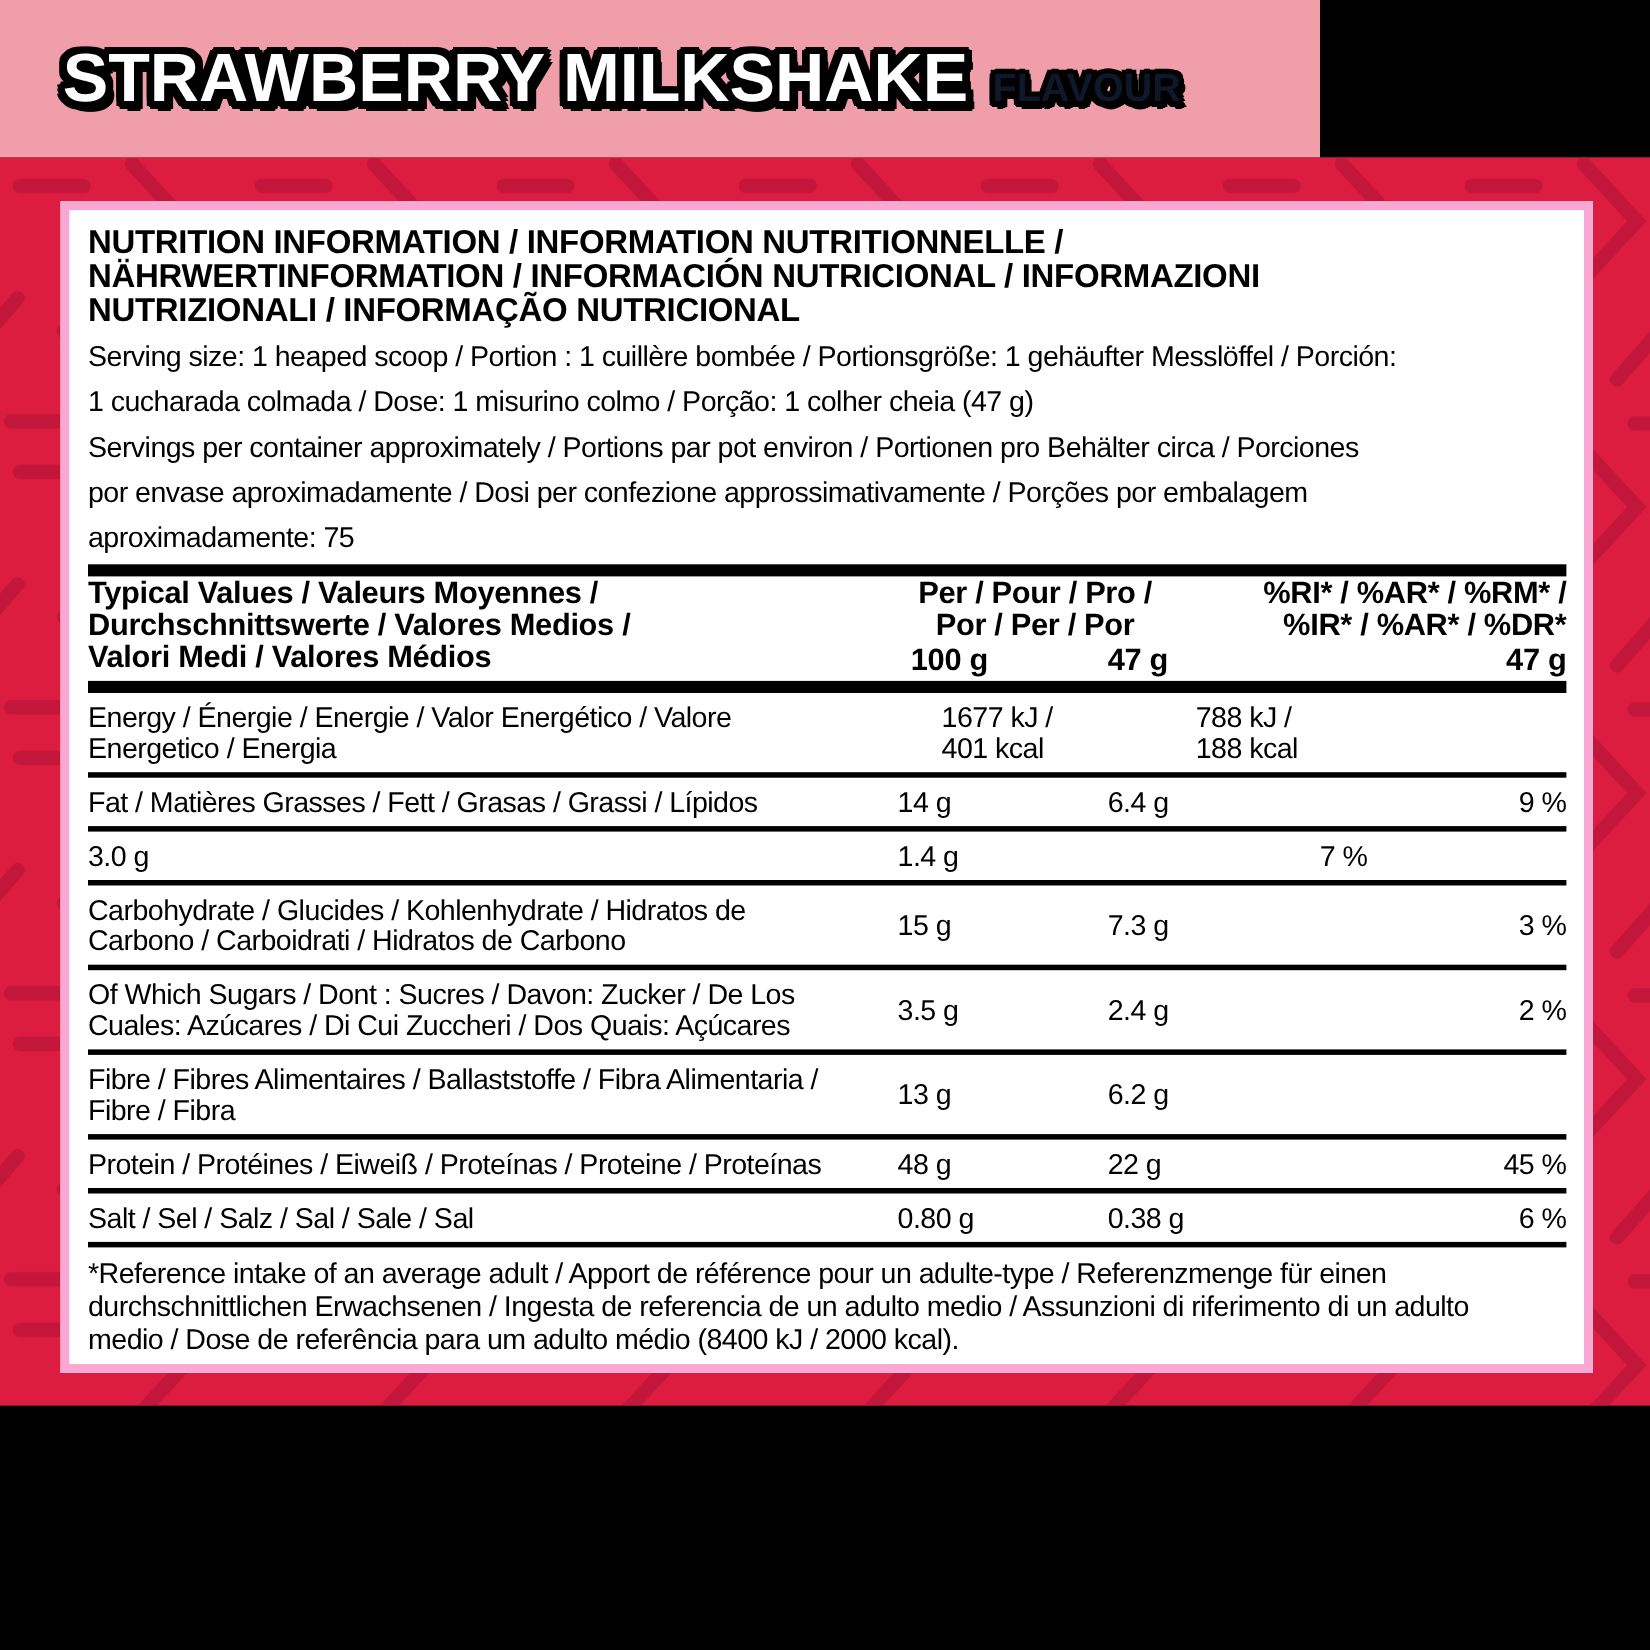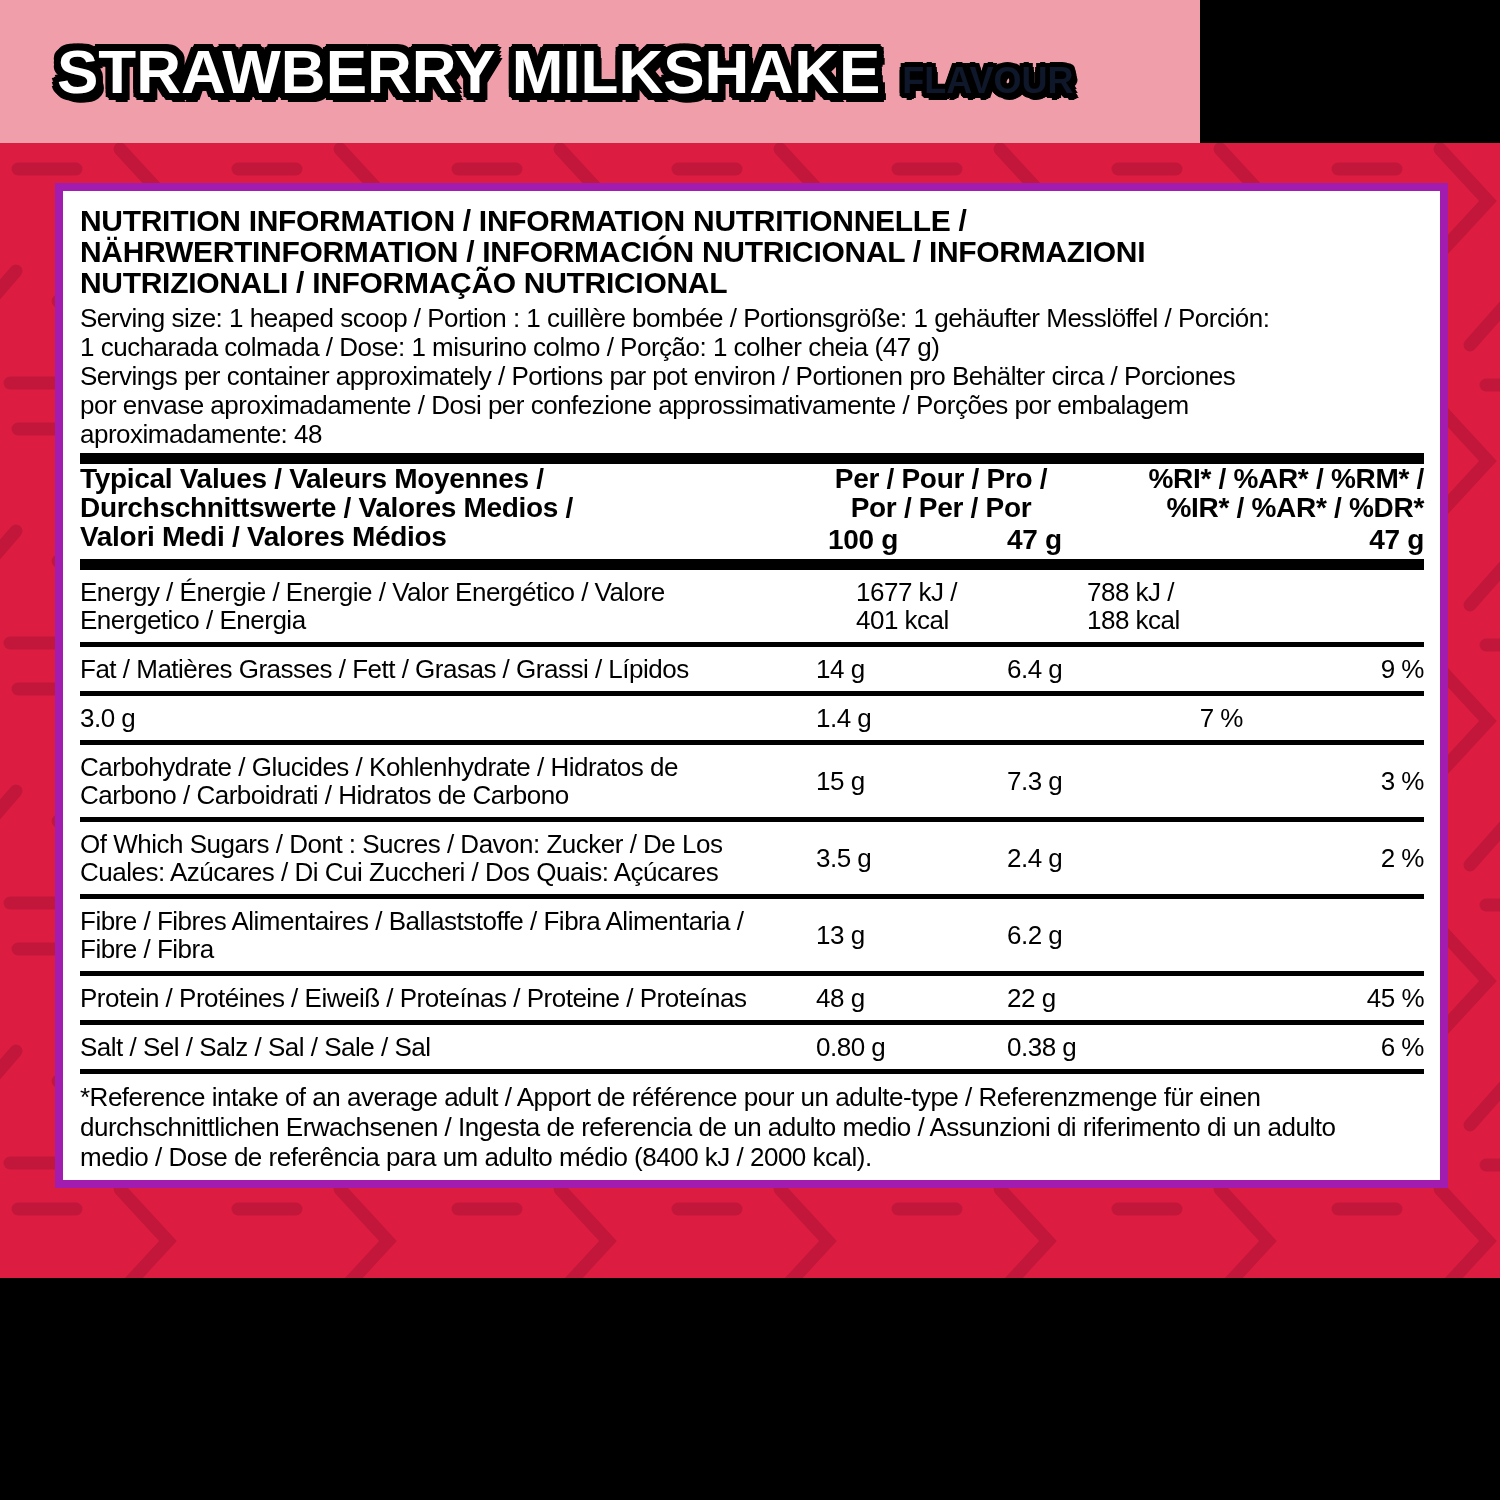--- a/index.html
+++ b/index.html
@@ -42,29 +42,29 @@
     text-shadow:
       5px 0 #000,-5px 0 #000,0 5px #000,0 -5px #000,
       4px 4px #000,-4px 4px #000,4px -4px #000,-4px -4px #000,
       5px 3px #000,-5px 3px #000,3px 5px #000,-3px 5px #000,
       4px 6px #000,6px 5px #000,2px 7px #000;
   }
 
   
   .panel {
     position:absolute; top:183px; left:55px; width:1393px; z-index:3;
-    background:#fff; border:8px solid #a21caf; box-sizing:border-box;
+    background:#fff; border:8px solid #f9a8d4; box-sizing:border-box;
     padding:14px 16px 8px 17px;
   }
   .heading {
     font-size:30px; font-weight:bold; line-height:31px;
     letter-spacing:-0.3px; white-space:pre-line; margin:0 0 6px 0;
   }
   .para {
-    font-size:26px; line-height:29px; letter-spacing:-0.5px;
+    font-size:26px; line-height:41px; letter-spacing:-0.5px;
     white-space:pre-line; margin:0;
   }
 
   .bar-thick { height:11px; background:#000; margin-top:4px; }
 
   
   .t-head { position:relative; height:95px; font-weight:bold; font-size:28px; line-height:29px; letter-spacing:-0.3px; }
   .h-label  { position:absolute; left:0;    top:3;  white-space:pre-line; }
   .h-per    { position:absolute; left:716px; top:3; width:290px; text-align:center; white-space:pre-line; }
   .h-100    { position:absolute; left:748px; top:61px; }
@@ -116,21 +116,21 @@
 </div>
 
 <div class="panel">
   <p class="heading">NUTRITION INFORMATION / INFORMATION NUTRITIONNELLE /
 NÄHRWERTINFORMATION / INFORMACIÓN NUTRICIONAL / INFORMAZIONI
 NUTRIZIONALI / INFORMAÇÃO NUTRICIONAL</p>
   <p class="para">Serving size: 1 heaped scoop / Portion : 1 cuillère bombée / Portionsgröße: 1 gehäufter Messlöffel / Porción:
 1 cucharada colmada /  Dose: 1 misurino colmo / Porção: 1 colher cheia (47 g)</p>
   <p class="para">Servings per container approximately / Portions par pot environ / Portionen pro Behälter circa / Porciones
 por envase aproximadamente /  Dosi per confezione approssimativamente / Porções por embalagem
-aproximadamente: 48</p>
+aproximadamente: 75</p>
 
   <div class="bar-thick"></div>
 
   <div class="t-head">
     <div class="h-label">Typical Values / Valeurs Moyennes /
 Durchschnittswerte / Valores Medios /
 Valori Medi / Valores Médios</div>
     <div class="h-per">Per / Pour / Pro /
 Por / Per / Por</div>
     <div class="h-100">100 g</div>

